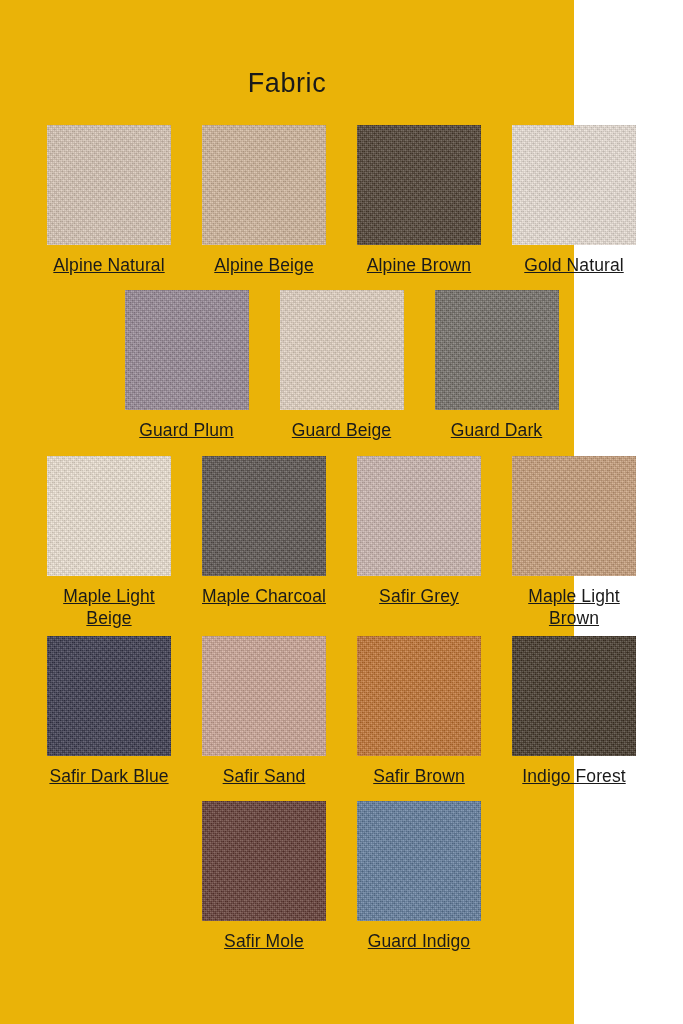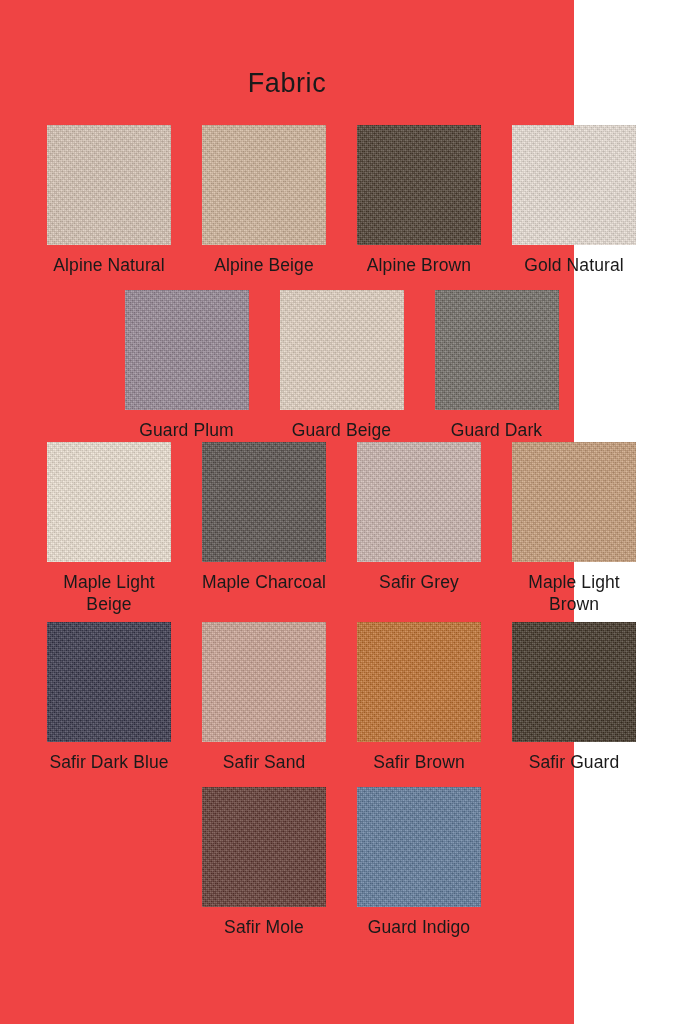--- a/index.html
+++ b/index.html
@@ -12,35 +12,36 @@
     width: 683px;
     height: 1024px;
     font-family: "Liberation Sans", sans-serif;
     color: #1a1a1a;
     overflow: hidden;
   }
   #page {
     position: relative;
     width: 574px;
     height: 1024px;
-    background: #ef4444;
+    background: #eab308;
     box-sizing: border-box;
   }
   #chart-title {
     text-align: center;
     font-size: 27px;
     font-weight: 400;
     letter-spacing: 0.6px;
     color: #1a1a1a;
     margin: 0;
     padding-top: 70px;
     line-height: 1;
   }
   #swatch-grid {
     margin-top: 28px;
+    text-decoration: underline;
   }
   .swatch-row {
     display: flex;
     justify-content: center;
     align-items: flex-start;
     width: 683px;
     box-sizing: border-box;
   }
   .swatch-cell {
     width: 155px;
@@ -121,21 +122,21 @@
         </div>
         <div class="swatch-cell">
           <div class="swatch-chip" style="background-color: rgb(74, 60, 46);"></div>
           <div class="swatch-label">Alpine Brown</div>
         </div>
         <div class="swatch-cell">
           <div class="swatch-chip" style="background-color: rgb(236, 225, 215);"></div>
           <div class="swatch-label">Gold Natural</div>
         </div>
       </div>
-      <div class="swatch-row" style=" justify-content: center;">
+      <div class="swatch-row" style="margin-bottom: 14px; justify-content: center;">
         <div class="swatch-cell">
           <div class="swatch-chip" style="background-color: rgb(150, 135, 149);"></div>
           <div class="swatch-label">Guard Plum</div>
         </div>
         <div class="swatch-cell">
           <div class="swatch-chip" style="background-color: rgb(229, 212, 196);"></div>
           <div class="swatch-label">Guard Beige</div>
         </div>
         <div class="swatch-cell">
           <div class="swatch-chip" style="background-color: rgb(113, 108, 102);"></div>
@@ -170,21 +171,21 @@
         <div class="swatch-cell">
           <div class="swatch-chip" style="background-color: rgb(205, 165, 149);"></div>
           <div class="swatch-label">Safir Sand</div>
         </div>
         <div class="swatch-cell">
           <div class="swatch-chip" style="background-color: rgb(194, 112, 44);"></div>
           <div class="swatch-label">Safir Brown</div>
         </div>
         <div class="swatch-cell">
           <div class="swatch-chip" style="background-color: rgb(62, 49, 35);"></div>
-          <div class="swatch-label">Safir Guard</div>
+          <div class="swatch-label">Indigo Forest</div>
         </div>
       </div>
       <div class="swatch-row" style="margin-bottom: 14px;">
         <div class="swatch-cell">
           <div class="swatch-chip" style="background-color: rgb(96, 55, 48);"></div>
           <div class="swatch-label">Safir Mole</div>
         </div>
         <div class="swatch-cell">
           <div class="swatch-chip" style="background-color: rgb(94, 122, 156);"></div>
           <div class="swatch-label">Guard Indigo</div>

